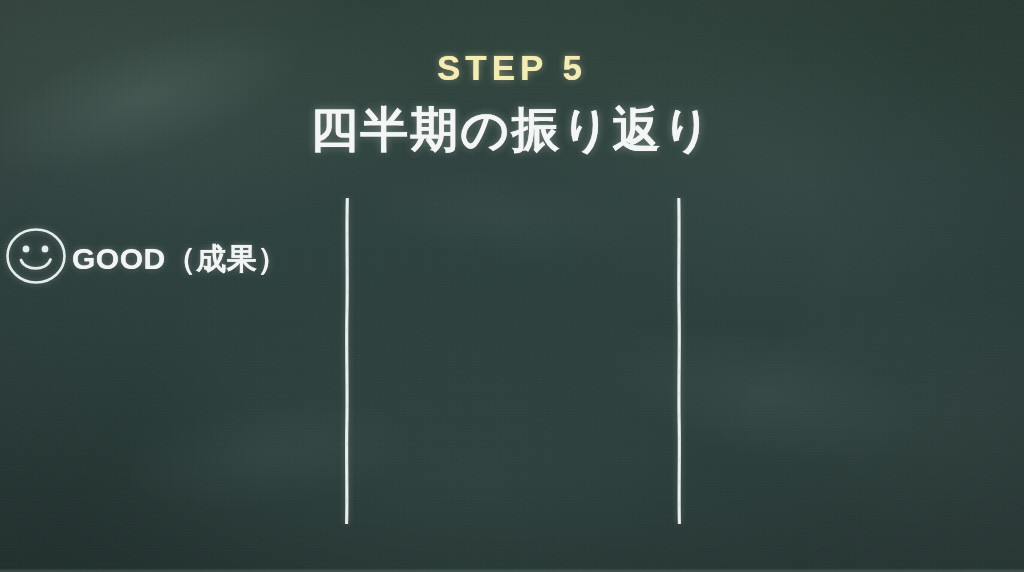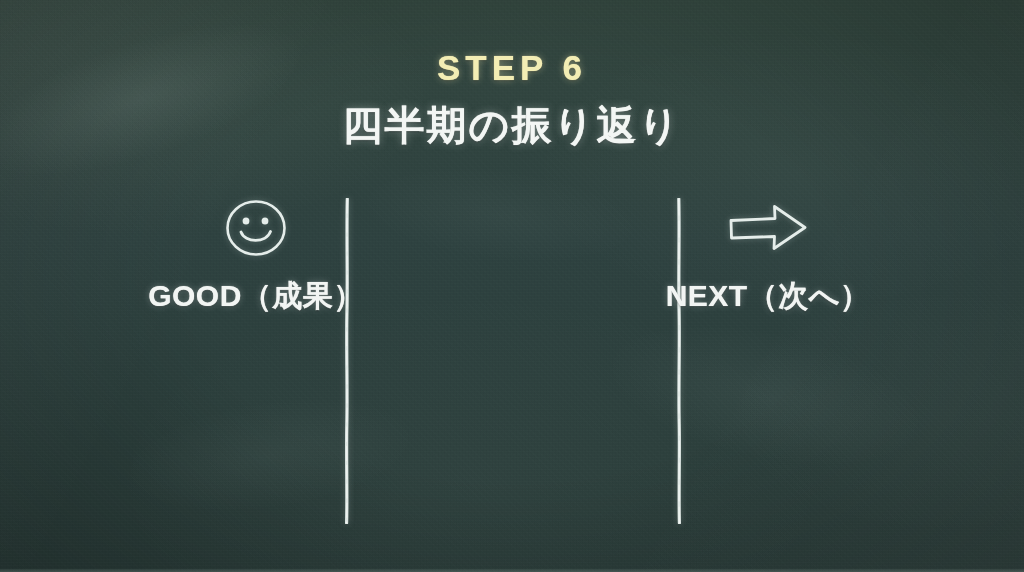--- a/index.html
+++ b/index.html
@@ -72,42 +72,42 @@
     color:#f3edb4;
     text-shadow:
       0 0 1px rgba(243,237,180,0.85),
       0 0 7px rgba(243,237,180,0.42),
       0 1px 2px rgba(0,0,0,0.35);
   }
 
   .main-title {
     position:absolute; left:0; right:0; top:98px;
     text-align:center;
-    font-size:40px;
+    font-size:48px;
     font-weight:700;
     letter-spacing:2px;
     color:#f3f6f4;
     text-shadow:
       0 0 1px rgba(243,246,244,0.9),
       0 0 8px rgba(236,244,241,0.34),
       0 1px 2px rgba(0,0,0,0.35);
   }
 
   
   .columns {
     position:absolute;
     left:0; right:0;
     top:186px;
     height:140px;
     display:flex;
   }
   .column {
     flex:1 1 0;
     display:flex;
-    flex-direction:column;
+    flex-direction:row;
     align-items:center;
   }
   .col-icon {
     height:84px;
     display:flex;
     align-items:center;
     justify-content:center;
   }
   .col-icon svg {
     filter: drop-shadow(0 0 3px rgba(230,242,238,0.30));
@@ -141,21 +141,21 @@
 <body>
 
 <div class="board">
 
   <div class="grain"></div>
   <div class="wisp wisp-a"></div>
   <div class="wisp wisp-b"></div>
   <div class="wisp wisp-c"></div>
   <div class="wisp wisp-d"></div>
 
-  <div class="step-label">STEP 6</div>
+  <div class="step-label">STEP 5</div>
 
   <div class="main-title">四半期の振り返り</div>
 
   <div class="divider divider-1">
     <svg width="14" height="326" viewBox="0 0 14 326" fill="none">
       <path d="M7.3 1 C6.4 40, 7.8 78, 6.9 116 C6.2 152, 7.6 190, 6.8 228 C6.2 262, 7.4 296, 6.6 325" stroke="#eef5f2" stroke-width="3.2" stroke-linecap="round" opacity="0.93"></path>
       <path d="M7.3 1 C6.4 40, 7.8 78, 6.9 116 C6.2 152, 7.6 190, 6.8 228 C6.2 262, 7.4 296, 6.6 325" stroke="#ffffff" stroke-width="1.1" stroke-linecap="round" opacity="0.55" stroke-dasharray="14 5"></path>
     </svg>
   </div>
 
@@ -174,25 +174,17 @@
           <ellipse cx="36" cy="36" rx="28.5" ry="26.5" stroke="#eef5f2" stroke-width="2.6" fill="none" opacity="0.95"></ellipse>
           <ellipse cx="26" cy="29" rx="3.4" ry="3.6" fill="#eef5f2" opacity="0.95"></ellipse>
           <ellipse cx="45" cy="29" rx="3.4" ry="3.6" fill="#eef5f2" opacity="0.95"></ellipse>
           <path d="M21 40 C25 51, 46 51.5, 50.5 39.5" stroke="#eef5f2" stroke-width="2.8" stroke-linecap="round" fill="none" opacity="0.95"></path>
         </svg>
       </div>
       <div class="col-label">GOOD（成果）</div>
     </div>
 
 
-    <div class="column">
-      <div class="col-icon">
-        <svg width="86" height="56" viewBox="0 0 86 56" fill="none">
-          <path d="M6 20.5 L50 18.5 L49.5 6.5 L80 27.5 L49 48.5 L49.5 36.5 L6.5 38 Z" stroke="#eef5f2" stroke-width="2.8" stroke-linejoin="round" stroke-linecap="round" fill="none" opacity="0.95"></path>
-        </svg>
-      </div>
-      <div class="col-label">NEXT（次へ）</div>
-    </div>
 
   </div>
 
   <div class="bottom-edge"></div>
 </div>
 
 </body></html>

